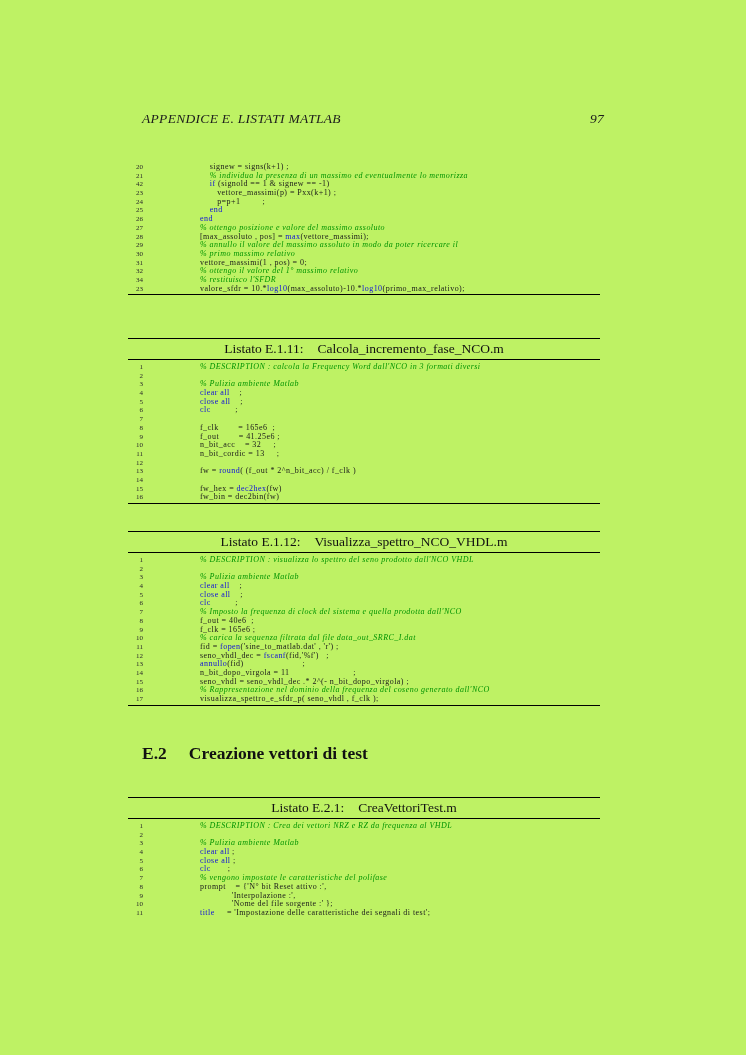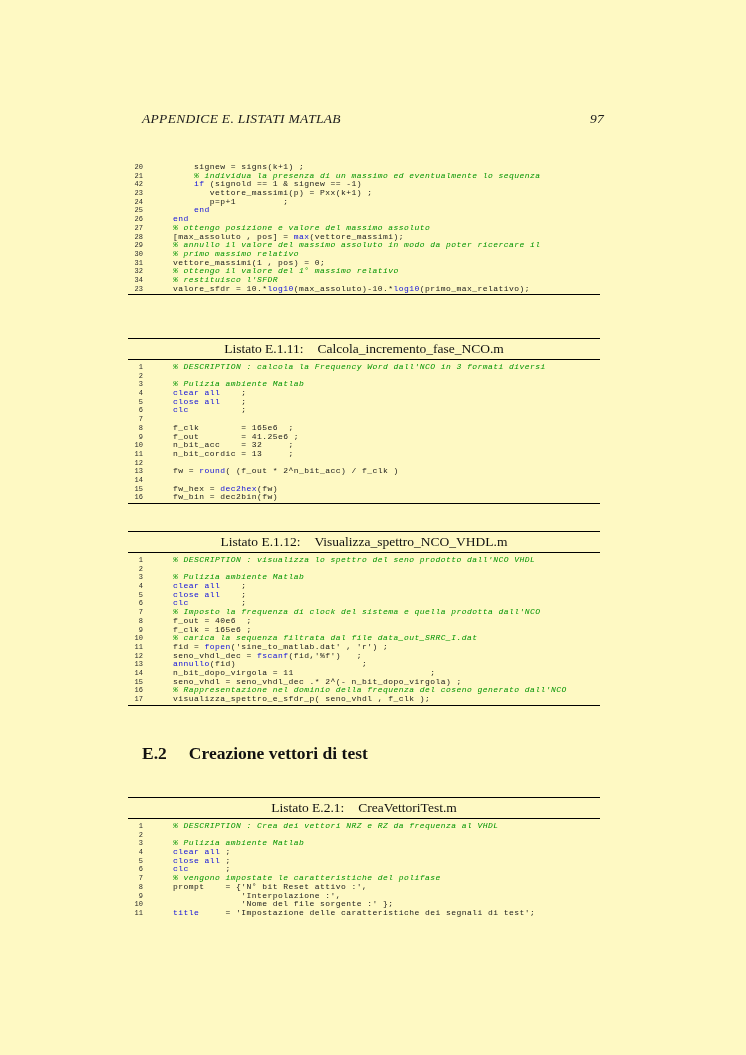--- a/index.html
+++ b/index.html
@@ -1,17 +1,17 @@
 <!DOCTYPE html>
 <html style="--c-comment: #009300; --c-keyword: #0f0fdc; --c-code: #1a1a1a;"><head>
 <meta charset="utf-8">
 <style>
   html,body{margin:0;padding:0;background:#888;}
   .page{
-    position:relative;width:746px;height:1055px;background:#fef9c3;
+    position:relative;width:746px;height:1055px;background:#bef264;
     font-family:"Liberation Serif", serif; color:#111; overflow:hidden;
     margin:0 auto;
   }
   
   .header{
     position:absolute; top:111px; left:142px; width:462px;
     display:flex; justify-content:space-between; align-items:baseline;
     font-style:italic; font-size:13.5px; letter-spacing:0.3px; color:#1c1c1c;
   }
   
@@ -28,46 +28,46 @@
   #block4{ top:797px; }
   .rule{ height:0; border-top:1.2px solid #000; }
   .caption{
     height:20px; line-height:20px; text-align:center;
     font-size:13.5px; color:#111; white-space:nowrap;
   }
   .caption .caption-label{ margin-right:14px; }
   .code-body{ padding-top:2px; padding-bottom:2px; }
   .code-line{
     height:8.7px; display:flex; align-items:baseline;
-    font-family:Liberation Mono, monospace;
-    font-size:8px; letter-spacing:0.45px; white-space:pre;
+    font-family:Liberation Serif, serif;
+    font-size:8px; letter-spacing:0.45px; white-space:pre;gap:40px;
   }
   .line-num{
     display:inline-block; width:15px; flex:0 0 15px;
     text-align:right; font-size:7px; letter-spacing:0; color:#2a2a2a;
   }
-  .code-text{ margin-left:30px; white-space:pre; }
+  .code-text{ margin-left:17px; white-space:pre; }
   .seg-p{ color:var(--c-code,#1a1a1a); }
   .seg-k{ color:var(--c-keyword,#0000dd); }
   .seg-c{ color:var(--c-comment,#009300); font-style:italic; }
 </style>
 </head>
 <body>
 
 <div class="page">
 
   <div class="header">
     <span>APPENDICE E.  LISTATI MATLAB</span>
     <span>97</span>
   </div>
 
   <div class="listing" id="block1">
       <div class="code-body">
         <div class="code-line"><span class="line-num">20</span><span class="code-text"><span class="seg-p">    signew = signs(k+1) ;</span></span></div>
-        <div class="code-line"><span class="line-num">21</span><span class="code-text"><span class="seg-c">    % individua la presenza di un massimo ed eventualmente lo sequenza</span></span></div>
+        <div class="code-line"><span class="line-num">21</span><span class="code-text"><span class="seg-c">    % individua la presenza di un massimo ed eventualmente lo memorizza</span></span></div>
         <div class="code-line"><span class="line-num">42</span><span class="code-text"><span class="seg-p">    </span><span class="seg-k">if</span><span class="seg-p"> (signold == 1 &amp; signew == -1)</span></span></div>
         <div class="code-line"><span class="line-num">23</span><span class="code-text"><span class="seg-p">       vettore_massimi(p) = Pxx(k+1) ;</span></span></div>
         <div class="code-line"><span class="line-num">24</span><span class="code-text"><span class="seg-p">       p=p+1         ;</span></span></div>
         <div class="code-line"><span class="line-num">25</span><span class="code-text"><span class="seg-p">    </span><span class="seg-k">end</span></span></div>
         <div class="code-line"><span class="line-num">26</span><span class="code-text"><span class="seg-k">end</span></span></div>
         <div class="code-line"><span class="line-num">27</span><span class="code-text"><span class="seg-c">% ottengo posizione e valore del massimo assoluto</span></span></div>
         <div class="code-line"><span class="line-num">28</span><span class="code-text"><span class="seg-p">[max_assoluto , pos] = </span><span class="seg-k">max</span><span class="seg-p">(vettore_massimi);</span></span></div>
         <div class="code-line"><span class="line-num">29</span><span class="code-text"><span class="seg-c">% annullo il valore del massimo assoluto in modo da poter ricercare il</span></span></div>
         <div class="code-line"><span class="line-num">30</span><span class="code-text"><span class="seg-c">% primo massimo relativo</span></span></div>
         <div class="code-line"><span class="line-num">31</span><span class="code-text"><span class="seg-p">vettore_massimi(1 , pos) = 0;</span></span></div>

